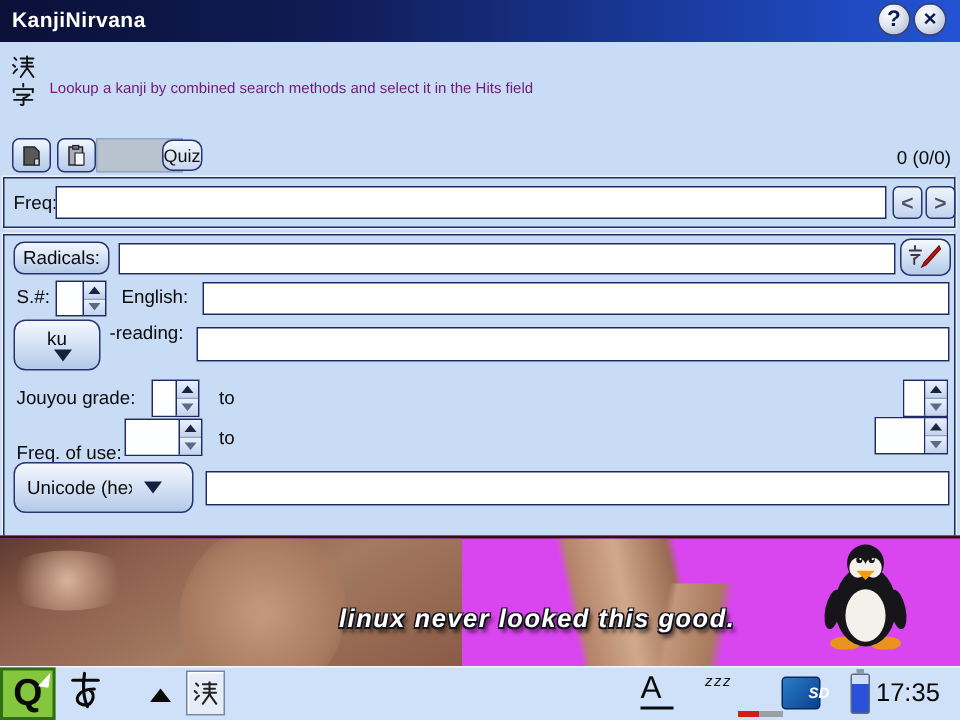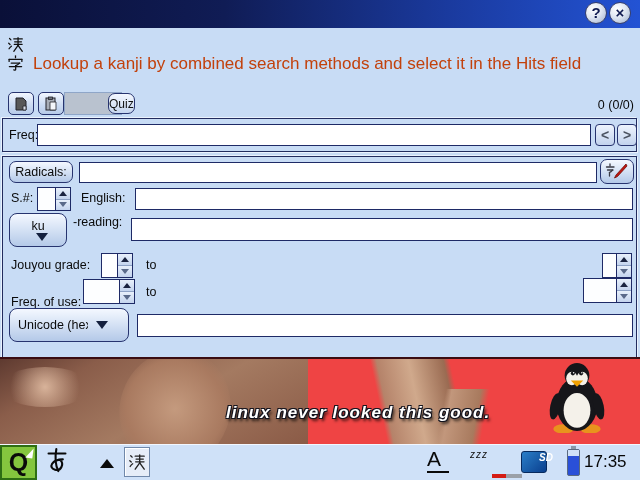--- a/index.html
+++ b/index.html
@@ -12,21 +12,21 @@
   .titlebar{left:0;top:0;width:640px;height:28px;
     background:linear-gradient(90deg,#0a1038 0%,#101c55 35%,#1a3a9e 70%,#2353d4 100%);}
   .title-text{left:8px;top:5px;color:#ffffff;font-weight:bold;font-size:14px;letter-spacing:.3px;}
   .circ-btn{width:22px;height:22px;border-radius:50%;
     background:radial-gradient(circle at 35% 30%,#ffffff 0%,#dfe6f2 45%,#9fb0cc 100%);
     border:1px solid #39406b;box-sizing:border-box;color:#101a50;font-weight:bold;
     font-size:15px;text-align:center;line-height:20px;}
 
   
   .kanji-col{left:7px;top:36px;width:18px;line-height:18px;font-size:16px;color:#111;text-align:center;}
-  .instruction{left:33px;top:54px;font-size:17px;color:#c2410c;}
+  .instruction{left:33px;top:54px;font-size:10px;color:#701a75;}
 
   
   .tb-btn{width:26px;height:23px;border:1px solid #27346f;border-radius:5px;box-sizing:border-box;
     background:linear-gradient(180deg,#f2f7ff 0%,#cddcf3 55%,#b7cbe9 100%);
     display:flex;align-items:center;justify-content:center;}
   .quiz-frame{left:64px;top:92px;width:58px;height:23px;border:1px solid #8fa6c8;box-sizing:border-box;
     background:#b9c2cf;display:flex;align-items:center;padding-left:40px;}
   .quiz-ind{width:6px;height:17px;background:#0a0a0a;margin-left:3px;}
   .quiz-btn{margin-left:auto;margin-right:2px;width:36px;height:19px;border:1px solid #27346f;border-radius:7px;
     background:linear-gradient(180deg,#f4f8ff,#c6d6ef);font-size:12px;color:#111;
@@ -59,21 +59,21 @@
   .spin-up{border-bottom:1px solid #8ea2c6;}
   .tri-up{width:0;height:0;border-left:4px solid transparent;border-right:4px solid transparent;
     border-bottom:5px solid #1a2340;}
   .tri-dn{width:0;height:0;border-left:4px solid transparent;border-right:4px solid transparent;
     border-top:5px solid #5a6a8a;}
   .dd-arrow{width:0;height:0;border-left:6px solid transparent;border-right:6px solid transparent;
     border-top:8px solid #14203e;margin-left:8px;}
   .clip-text{overflow:hidden;white-space:nowrap;display:inline-block;}
 
   
-  .banner{left:0;top:357px;width:640px;height:87px;background:#ef4444;overflow:hidden;
+  .banner{left:0;top:357px;width:640px;height:87px;background:#d946ef;overflow:hidden;
     border-top:2px solid #3a0d12;box-sizing:border-box;}
   .skin-left{position:absolute;left:0;top:0;width:308px;height:87px;
     background:linear-gradient(150deg,#5e3a30 0%,#8a5d4a 22%,#a47a61 55%,#8a5a46 100%);}
   .skin-blob{position:absolute;left:120px;top:-10px;width:110px;height:120px;border-radius:50%;
     background:radial-gradient(circle,#c49a7e 0%,#a97a60 60%,rgba(138,90,70,0) 75%);transform:rotate(20deg);}
   .leg1{position:absolute;left:280px;top:0;width:300px;height:87px;
     background:linear-gradient(78deg,rgba(0,0,0,0) 34%,#b5836a 36%,#d0a98c 46%,#9a6b52 57%,rgba(0,0,0,0) 59%);}
   .leg2{position:absolute;left:330px;top:30px;width:280px;height:60px;
     background:linear-gradient(100deg,rgba(0,0,0,0) 40%,#c2977c 42%,#a87a5e 52%,rgba(0,0,0,0) 55%);}
   .hand{position:absolute;left:0px;top:8px;width:90px;height:40px;border-radius:50%;
@@ -97,33 +97,34 @@
     border:1px solid #7088aa;background:#e6edf8;box-sizing:border-box;
     display:flex;align-items:center;justify-content:center;box-shadow:inset 1px 1px 0 #fff;}
   .font-ind{position:absolute;left:427px;top:3px;width:24px;}
   .font-A{font-size:21px;color:#0a0a0a;line-height:22px;}
   .font-bar{width:22px;height:2px;background:#0a0a0a;margin-top:1px;}
   .zzz{position:absolute;left:470px;top:4px;font-size:10px;font-style:italic;color:#101010;letter-spacing:1px;}
   .volbar{position:absolute;left:492px;top:29px;width:30px;height:4px;background:#9aa0a8;}
   .volbar-fill{width:14px;height:4px;background:#d41c14;}
   .sd-card{position:absolute;left:521px;top:6px;width:24px;height:22px;border-radius:3px;
     background:linear-gradient(135deg,#2a7ec8 0%,#0a3f8e 100%);color:#fff;font-weight:bold;font-style:italic;
-    font-size:10px;display:flex;align-items:flex-start;justify-content:center;border:1px solid #072a5e;box-sizing:border-box;padding-left:24px;}
+    font-size:10px;display:flex;align-items:center;justify-content:center;border:1px solid #072a5e;box-sizing:border-box;padding-left:24px;}
   .battery{position:absolute;left:567px;top:4px;width:13px;height:27px;border:1px solid #5a6a80;
     border-radius:2px;background:#2a50d8;box-sizing:border-box;}
   .battery:before{content:"";position:absolute;left:3px;top:-4px;width:5px;height:3px;background:#8a98a8;}
   .batt-top{width:100%;height:6px;background:#cfe1f8;}
   .clock{position:absolute;left:584px;top:7px;font-size:17px;color:#050505;}
 
   svg{display:block;}
 </style>
 </head>
 <body>
 
 <div class="abs titlebar">
+  <span class="abs title-text">KanjiNirvana</span>
   <div class="abs circ-btn" style="left:585px;top:2px;">
     <span>?</span>
   </div>
   <div class="abs circ-btn" style="left:609px;top:2px;">
     <span>×</span>
   </div>
 </div>
 
 <div class="abs kanji-col">
 

